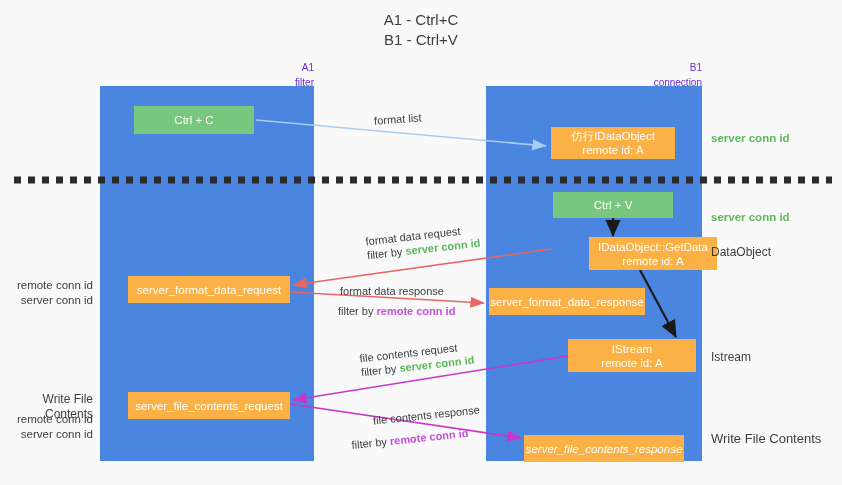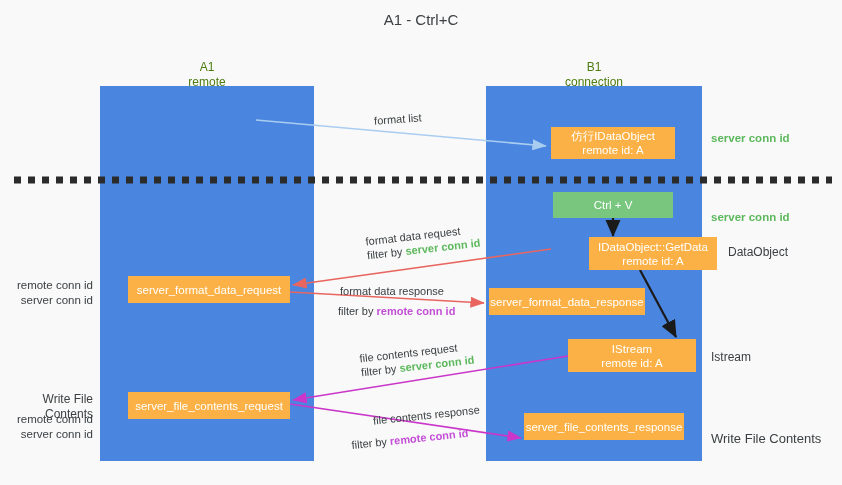--- a/index.html
+++ b/index.html
@@ -28,24 +28,24 @@
     left: 0; top: 10px;
     width: 842px;
     text-align: center;
     font-size: 15px;
     line-height: 20px;
     color: #3c4043;
   }
 
   
   .col-header {
-    text-align: center;
-    font-size: 12px;
+    text-align: right;
+    font-size: 10px;
     line-height: 15px;
-    color: #4d7c0f;
+    color: #6d28d9;
   }
 
   
   .lane {
     background: #4a86e0;
   }
 
   
   .box {
     display: flex;
@@ -97,25 +97,26 @@
     pointer-events: none;
   }
 </style>
 </head>
 <body>
 
 <div id="canvas">
 
   <div class="abs title-block">
     <div>A1 - Ctrl+C</div>
+    <div>B1 - Ctrl+V</div>
   </div>
 
   <div class="abs col-header" style="left:100px; top:60px; width:214px;">
     <div>A1</div>
-    <div>remote</div>
+    <div>filter</div>
   </div>
   <div class="abs col-header" style="left:486px; top:60px; width:216px;">
     <div>B1</div>
     <div>connection</div>
   </div>
 
   <div class="abs lane" style="left:100px; top:86px; width:214px; height:375px;"></div>
   <div class="abs lane" style="left:486px; top:86px; width:216px; height:375px;"></div>
 
   <svg class="overlay" viewBox="0 0 842 485">
@@ -148,20 +149,23 @@
 
     <line x1="290" y1="404" x2="521" y2="438" stroke="#c936c9" stroke-width="1.6" marker-end="url(#ah-magenta)"></line>
   </svg>
 
   <div class="abs divider">
     <svg width="842" height="8" viewBox="0 0 842 8">
       <line x1="14" y1="4" x2="832" y2="4" stroke="#2b2b2b" stroke-width="7" stroke-dasharray="7 7"></line>
     </svg>
   </div>
 
+  <div class="abs box green" style="left:134px; top:106px; width:120px; height:28px;">
+    <span>Ctrl + C</span>
+  </div>
 
   <div class="abs box orange" style="left:128px; top:276px; width:162px; height:27px;">
     <span>server_format_data_request</span>
   </div>
 
   <div class="abs box orange" style="left:128px; top:392px; width:162px; height:27px;">
     <span>server_file_contents_request</span>
   </div>
 
   <div class="abs box orange" style="left:551px; top:127px; width:124px; height:32px; flex-direction:column;">
@@ -180,21 +184,21 @@
 
   <div class="abs box orange" style="left:489px; top:288px; width:156px; height:27px;">
     <span>server_format_data_response</span>
   </div>
 
   <div class="abs box orange" style="left:568px; top:339px; width:128px; height:33px; flex-direction:column;">
     <span class="l2">IStream</span>
     <span class="l2">remote id: A</span>
   </div>
 
-  <div class="abs box orange" style="left:524px; top:413px; width:160px; height:27px;">
+  <div class="abs box orange" style="left:524px; top:435px; width:160px; height:27px;font-style:italic;">
     <span>server_file_contents_response</span>
   </div>
 
   <div class="abs edge-label" style="left:374px; top:112px; transform:rotate(-4deg);">
     <span>format list</span>
   </div>
 
   <div class="abs edge-label" style="left:366px; top:228px; transform:rotate(-6.5deg);">
     <div>format data request</div>
     <div>
@@ -220,21 +224,21 @@
     <div>file contents response</div>
     <div style="margin-top:8px; margin-left:-24px;">
       <span>filter by </span><span class="p">remote conn id</span>
     </div>
   </div>
 
   <div class="abs note green" style="left:711px; top:131px;">server conn id</div>
 
   <div class="abs note green" style="left:711px; top:210px;">server conn id</div>
 
-  <div class="abs note dark" style="left:711px; top:245px; font-size:12px;margin-left:17px;">DataObject</div>
+  <div class="abs note dark" style="left:711px; top:245px; font-size:12px;">DataObject</div>
 
   <div class="abs note dark" style="left:711px; top:350px; font-size:12px;">Istream</div>
 
   <div class="abs note dark" style="left:711px; top:431px; font-size:13px;">Write File Contents</div>
 
   <div class="abs note right" style="left:0px; top:278px; width:93px;">
     <div class="purple">remote conn id</div>
     <div class="green">server conn id</div>
   </div>
 

